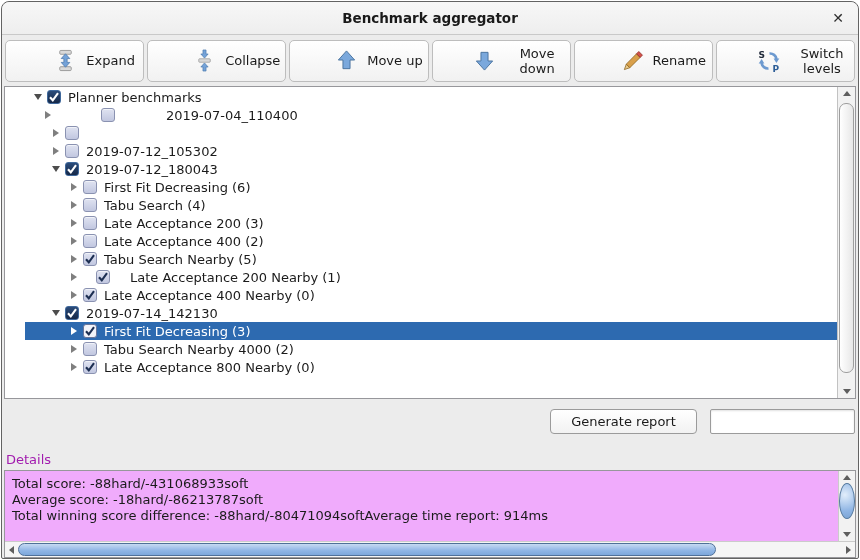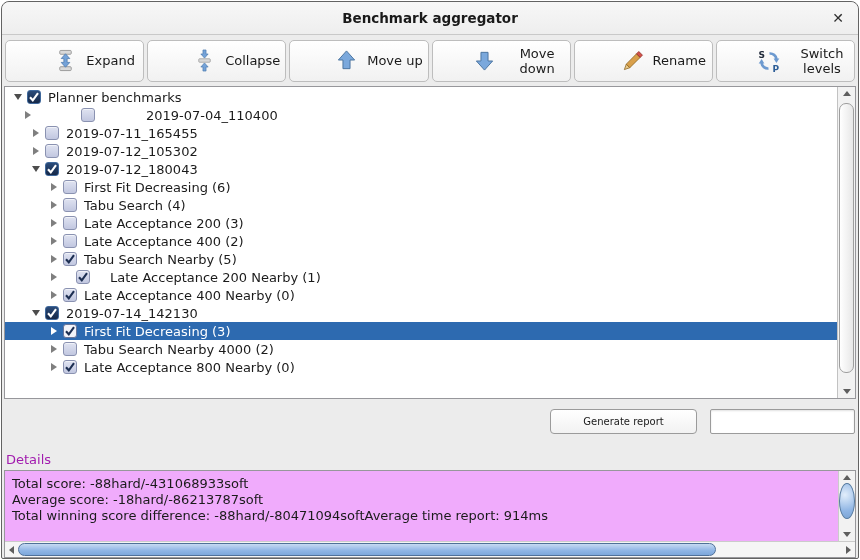--- a/index.html
+++ b/index.html
@@ -32,21 +32,21 @@
     display: flex; align-items: center; justify-content: center; gap: 9px;
     font-family: inherit; font-size: 13px; color: #1a1a1a; padding-left: 40px;
   }
   .tb-btn svg { flex: none; }
   
   .tree-panel {
     position: absolute; top: 84px; left: 2px; right: 2px; height: 313px;
     background: #fff; border: 1px solid #97979b;
   }
   .tree-content { position: absolute; top: 1px; left: 0; right: 18px; }
-  .tree-row { height: 18px; display: flex; align-items: center; font-size: 13px; color: #1b1b1b; white-space: nowrap; }
+  .tree-row { height: 18px; display: flex; align-items: center; font-size: 13px; color: #1b1b1b; white-space: nowrap; margin-left: 20px; }
   .tree-row.selected { background: #2d6ab0; color: #fff; }
   .tgl { width: 14px; height: 18px; flex: none; display: inline-flex; align-items: center; justify-content: center; }
   .tgl.collapsed::before { content: ""; border-left: 6px solid #7f7f7f; border-top: 4px solid transparent; border-bottom: 4px solid transparent; }
   .tgl.expanded::before  { content: ""; border-top: 6px solid #4d4d4d; border-left: 4px solid transparent; border-right: 4px solid transparent; }
   .selected .tgl.collapsed::before { border-left-color: #fff; }
   .cb {
     width: 14px; height: 14px; border-radius: 3px; margin: 0 5px 0 2px; flex: none; position: relative;
   }
   .cb.light { background: linear-gradient(180deg, #dfe3f1, #c1c7e0); border: 1px solid #8a92b1; box-shadow: inset 0 1px 0 rgba(255,255,255,.55); }
   .cb.dark  { background: linear-gradient(180deg, #2b4c7a, #152848); border: 1px solid #3f689b; }
@@ -65,21 +65,21 @@
   .sb-left::before  { content: ""; border-right: 5px solid #5e5e5e; border-top: 4px solid transparent; border-bottom: 4px solid transparent; }
   .sb-right::before { content: ""; border-left: 5px solid #5e5e5e; border-top: 4px solid transparent; border-bottom: 4px solid transparent; }
   .tree-thumb {
     position: absolute; left: 1px; width: 15px; top: 16px; height: 270px;
     background: linear-gradient(90deg, #ffffff, #e7e7e7); border: 1px solid #9e9e9e; border-radius: 7px;
   }
   
   .gen-btn {
     position: absolute; top: 407px; left: 548px; width: 147px; height: 25px;
     background: linear-gradient(180deg, #ffffff, #f2f2f2); border: 1px solid #9b9b9b; border-radius: 4px;
-    font-family: inherit; font-size: 10px; color: #1a1a1a;
+    font-family: inherit; font-size: 13px; color: #1a1a1a;
   }
   .report-field {
     position: absolute; top: 407px; left: 708px; width: 145px; height: 25px;
     background: #fff; border: 1px solid #9b9b9b; border-radius: 2px;
     box-shadow: inset 0 1px 2px rgba(0,0,0,.12); font-family: inherit; font-size: 13px; padding: 0 5px;
   }
   
   .details-label { position: absolute; top: 450px; left: 4px; font-size: 13px; color: #a21caf; }
   .details-panel { position: absolute; top: 468px; left: 2px; right: 2px; height: 88px; background: #f0abfc; border: 1px solid #97979b; }
   .details-text { position: absolute; top: 0; left: 0; right: 17px; bottom: 16px; padding: 5px 7px; font-size: 13px; line-height: 16px; color: #1b1b1b; overflow: hidden; white-space: nowrap; }
@@ -168,21 +168,20 @@
           <span class="row-label">Planner benchmarks</span>
         </div>
         <div class="tree-row" style="padding-left: 16px; gap: 44px;">
           <span class="tgl collapsed"></span>
           <span class="cb light"></span>
           <span class="row-label">2019-07-04_110400</span>
         </div>
         <div class="tree-row" style="padding-left: 24px;">
           <span class="tgl collapsed"></span>
           <span class="cb light"></span>
-          <span class="row-label">2019-07-11_165455</span>
         </div>
         <div class="tree-row" style="padding-left: 24px;">
           <span class="tgl collapsed"></span>
           <span class="cb light"></span>
           <span class="row-label">2019-07-12_105302</span>
         </div>
         <div class="tree-row" style="padding-left: 24px;">
           <span class="tgl expanded"></span>
           <span class="cb dark">
             <svg width="12" height="12" viewBox="0 0 12 12">

